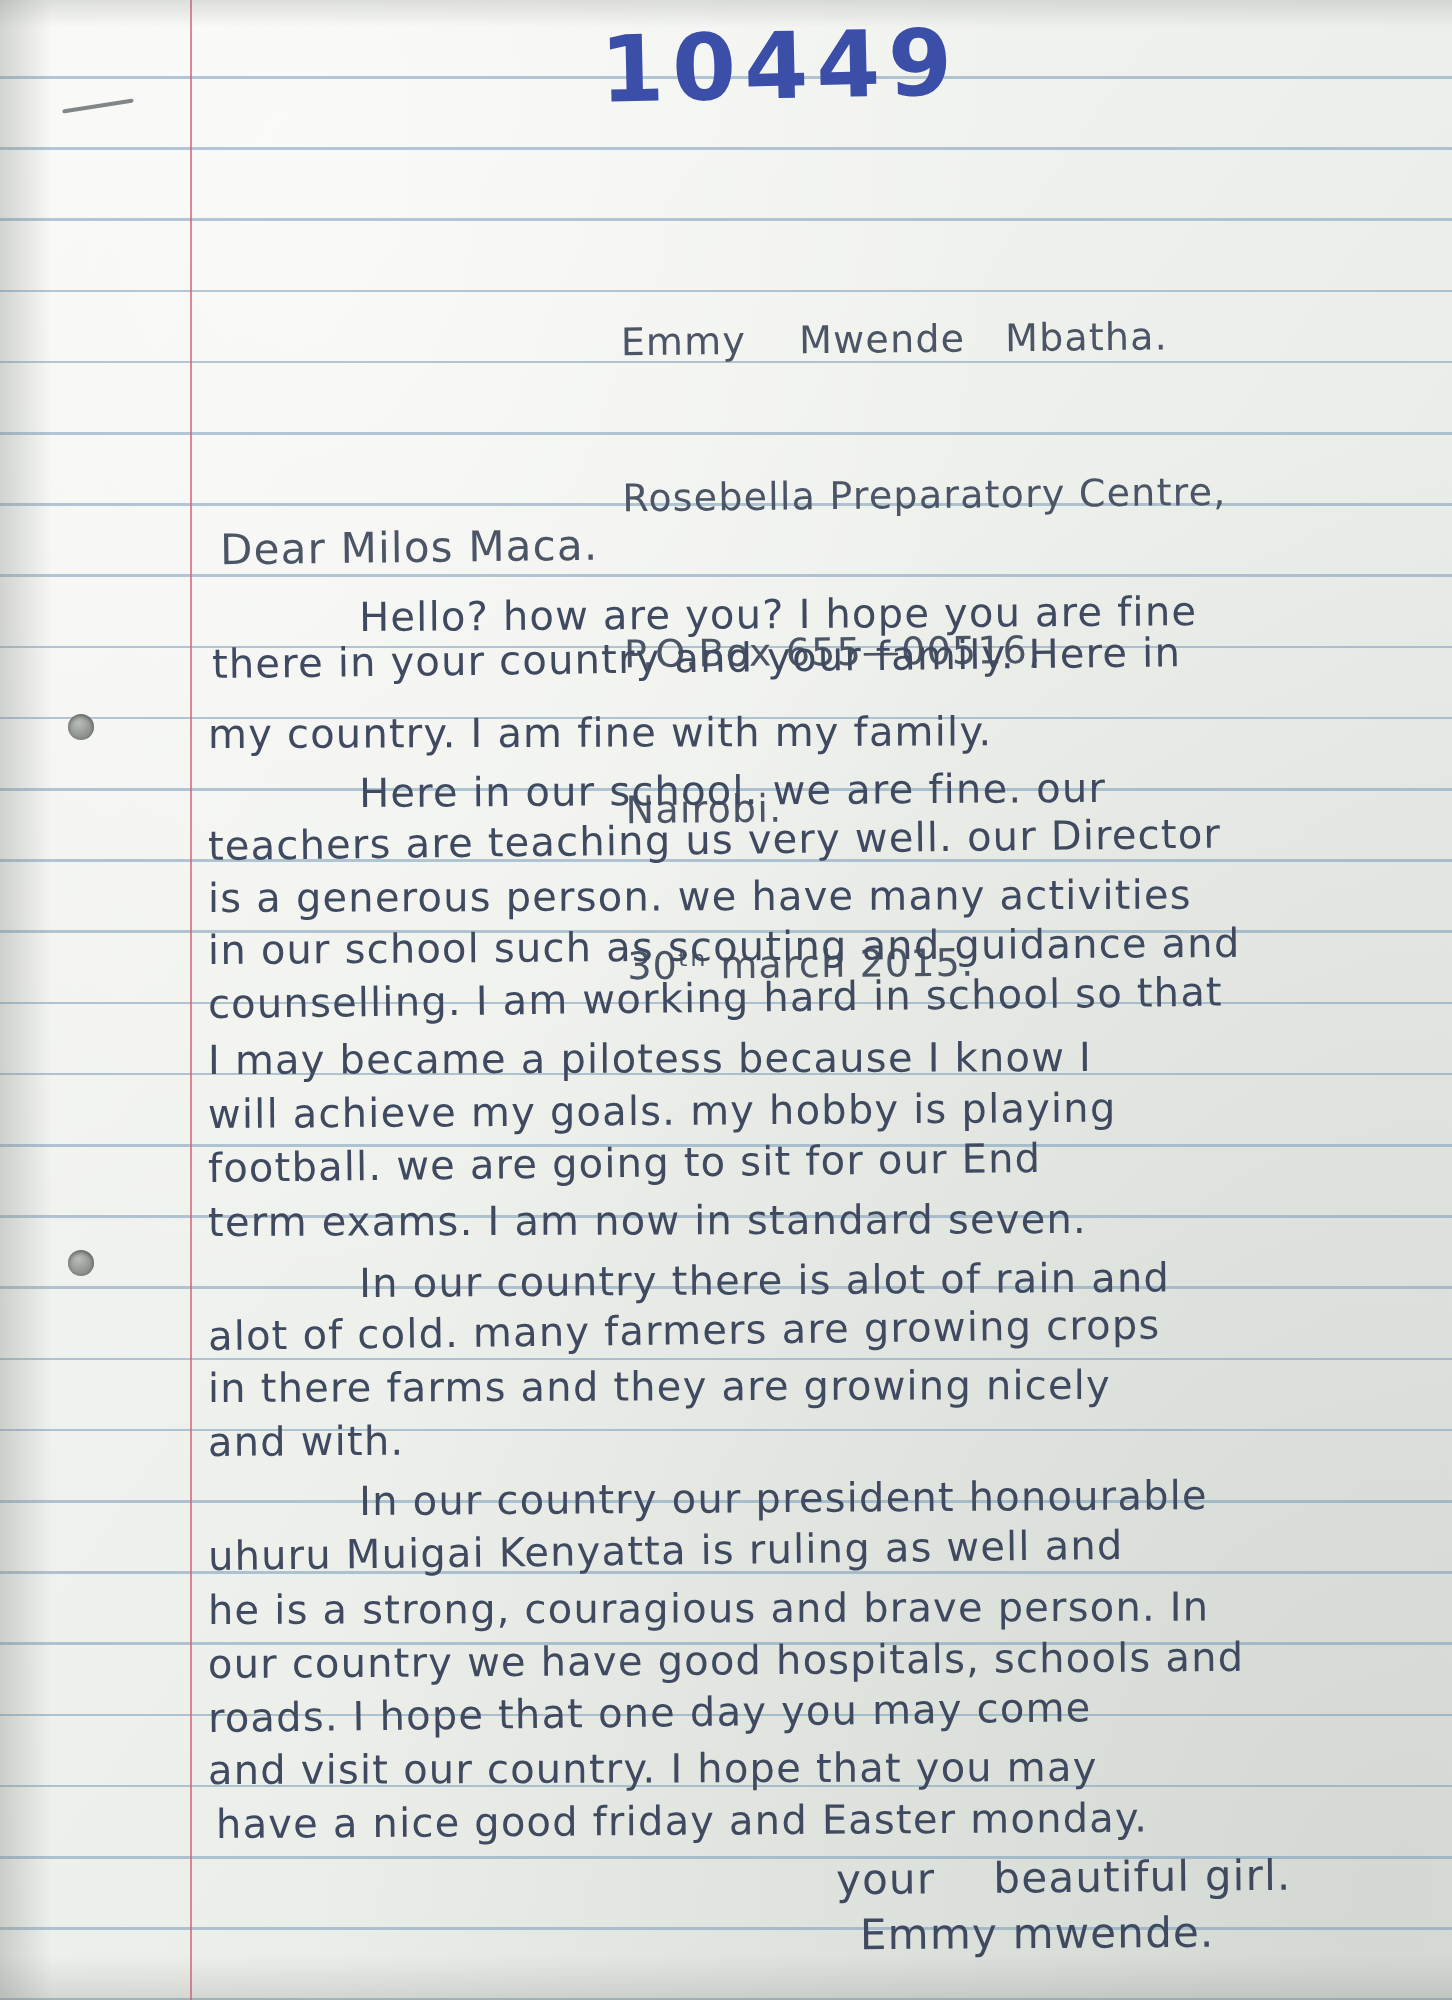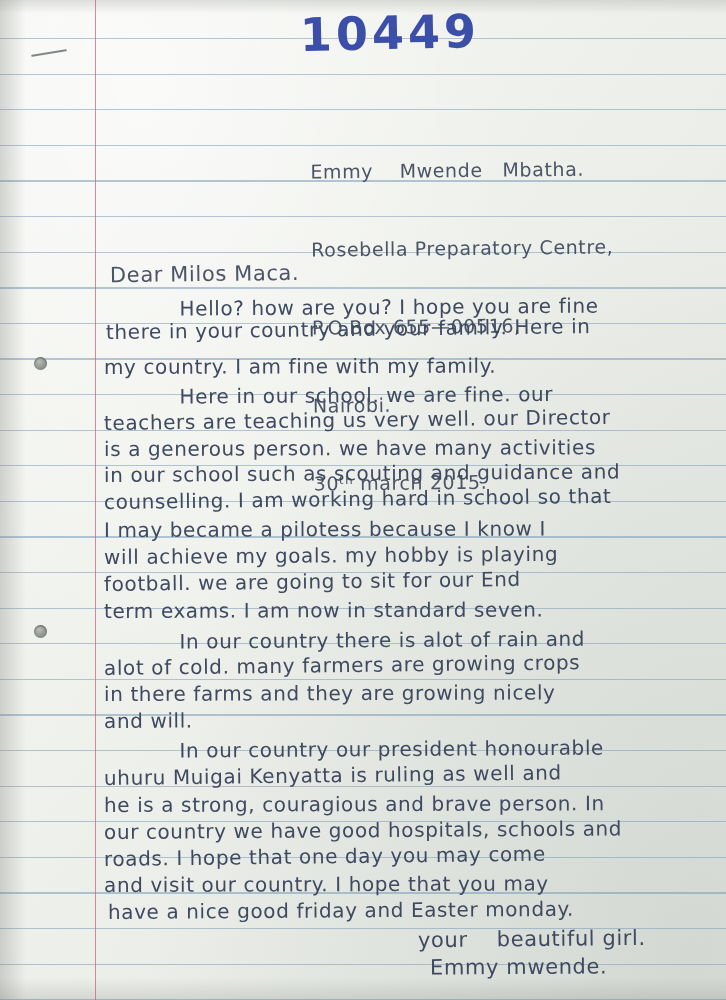--- a/index.html
+++ b/index.html
@@ -186,21 +186,21 @@
   <div class="hw body-line j2" style="left:104px; top:463px;">in our school such as scouting and guidance and</div>
   <div class="hw body-line j1" style="left:104px; top:490px;">counselling. I am working hard in school so that</div>
   <div class="hw body-line j4" style="left:104px; top:518px;">I may became a pilotess because I know I</div>
   <div class="hw body-line j2" style="left:104px; top:545px;">will achieve my goals. my hobby is playing</div>
   <div class="hw body-line j1" style="left:104px; top:572px;">football. we are going to sit for our End</div>
   <div class="hw body-line j4" style="left:104px; top:599px;">term exams. I am now in standard seven.</div>
 
   <div class="hw body-line j2" style="left:110px; top:630px;">          In our country there is alot of rain and</div>
   <div class="hw body-line j1" style="left:104px; top:656px;">alot of cold. many farmers are growing crops</div>
   <div class="hw body-line j4" style="left:104px; top:682px;">in there farms and they are growing nicely</div>
-  <div class="hw body-line j2" style="left:104px; top:709px;">and will.</div>
+  <div class="hw body-line j2" style="left:104px; top:709px;">and with.</div>
 
   <div class="hw body-line j2" style="left:110px; top:739px;">          In our country our president honourable</div>
   <div class="hw body-line j1" style="left:104px; top:766px;">uhuru Muigai Kenyatta is ruling as well and</div>
   <div class="hw body-line j4" style="left:104px; top:793px;">he is a strong, couragious and brave person. In</div>
   <div class="hw body-line j2" style="left:104px; top:820px;">our country we have good hospitals, schools and</div>
   <div class="hw body-line j1" style="left:104px; top:847px;">roads. I hope that one day you may come</div>
   <div class="hw body-line j4" style="left:104px; top:873px;">and visit our country. I hope that you may</div>
   <div class="hw body-line j2" style="left:108px; top:900px;">have a nice good friday and Easter monday.</div>
 
   <div class="hw closing j5" style="left:418px; top:927px;">your    beautiful girl.</div>

